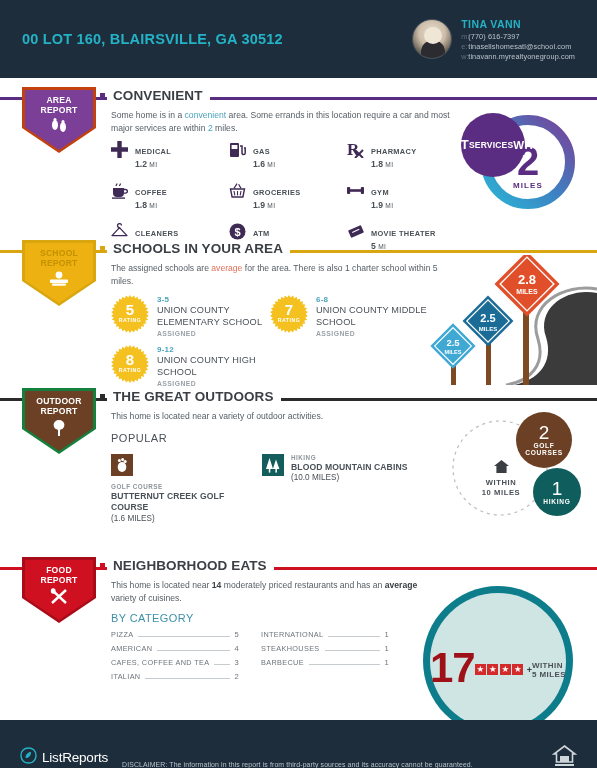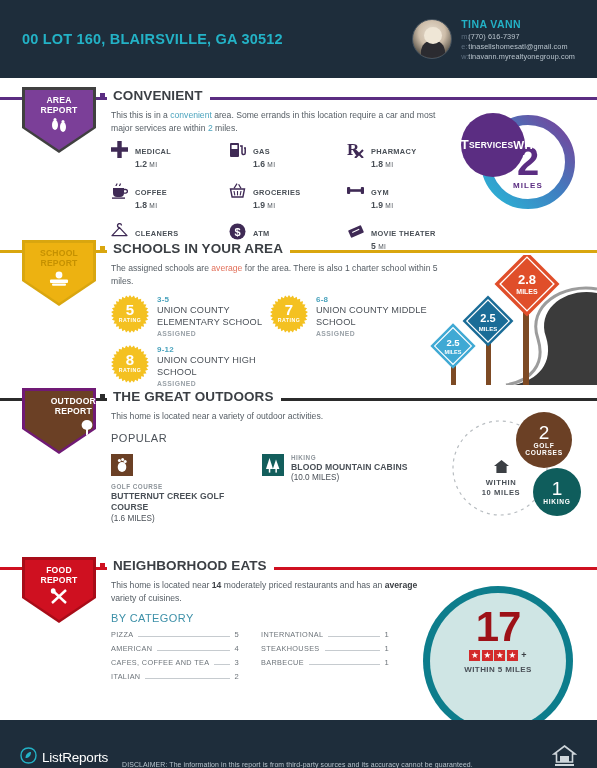--- a/index.html
+++ b/index.html
@@ -132,21 +132,21 @@
   .cats { position:absolute; display:grid; grid-template-columns:128px 128px; column-gap:22px; row-gap:5px;}
   .cat { display:flex; align-items:baseline; font-size:7.3px; color:#6d747a; letter-spacing:.35px;}
   .cat .nm { white-space:nowrap; }
   .cat .ld { flex:1; border-bottom:1px solid #c6cbcf; margin:0 4px 2px 5px; }
   .cat .vl { font-size:7.6px; color:#6d747a; }
 
   .food-ring {
     position:absolute; border-radius:50%; background:#0d7d8c;
     display:flex; align-items:center; justify-content:center;
   }
-  .food-in { border-radius:50%; background:#cfe5e4; display:flex; flex-direction:column; align-items:center; padding-top:14px;}
+  .food-in { border-radius:50%; background:#cfe5e4; display:flex; align-items:center; padding-top:14px;}
   .food-n { font-size:42px; font-weight:bold; color:#9d1117; line-height:.95; letter-spacing:-1px;}
   .stars { display:flex; align-items:center; gap:1.5px; margin-top:3px;}
   .star { width:11px; height:11px; background:#d32b2b; display:flex; align-items:center; justify-content:center; color:#fff; font-size:8.5px; line-height:1;}
   .plus { font-size:9px; color:#3b3f44; font-weight:bold; margin-left:2px;}
   .food-w { font-size:8px; font-weight:bold; color:#4a5057; letter-spacing:.4px; margin-top:4px;}
 
   
   .footer {
     position:absolute; left:0; bottom:0; width:597px; height:48px;
     background:#1e2d3b; display:flex; align-items:flex-end; padding:0 20px; gap:14px;
@@ -166,52 +166,52 @@
       <div class="addr-line">00 LOT 160, BLAIRSVILLE, GA 30512</div>
     </div>
     <div class="agent">
       <div class="avatar"></div>
       <div class="agent-info">
         <div class="agent-name">TINA VANN</div>
         <div class="agent-row">
           <span class="k">m:</span><span>(770) 616-7397</span>
         </div>
         <div class="agent-row">
-          <span class="k">e:</span><span>tinasellshomesatl@gmail.com</span>
+          <span class="k">e:</span><span>tinasellshomesatl@school.com</span>
         </div>
         <div class="agent-row">
           <span class="k">w:</span><span>tinavann.myrealtyonegroup.com</span>
         </div>
       </div>
     </div>
   </div>
 
   <div class="section" style="top:97px;">
     <div class="rule" style="background:#5b2d82;"></div>
     <div class="tick" style="background:#5b2d82;"></div>
 
-    <div class="badge" style="background:#404040;">
+    <div class="badge" style="background:#c2410c;">
       <div class="badge-in" style="background:#7b3f98;"></div>
       <div class="badge-txt">
         <span>AREA</span><br><span>REPORT</span>
       </div>
       <div class="badge-ico">
         <svg width="20" height="15" viewBox="0 0 20 15">
             <ellipse cx="6" cy="7" rx="3" ry="5" fill="#fff"></ellipse>
             <ellipse cx="14" cy="9" rx="3" ry="5" fill="#fff"></ellipse>
             <circle cx="6" cy="1.6" r="1.5" fill="#fff"></circle>
             <circle cx="14" cy="3.6" r="1.5" fill="#fff"></circle>
           </svg>
       </div>
     </div>
 
     <div class="sec-title">CONVENIENT</div>
 
     <div class="body-txt" style="top:12px;">
-      <span>This this is in a </span><span style="color:#4aa3bd;">convenient</span><span> area. Some errands in this location require a car and most major services are within </span><span style="color:#4aa3bd;">2</span><span> miles.</span>
+      <span>Some home is in a </span><span style="color:#4aa3bd;">convenient</span><span> area. Some errands in this location require a car and most major services are within </span><span style="color:#4aa3bd;">2</span><span> miles.</span>
     </div>
 
     <div class="poi-grid" id="area-pois" style="top:43px;">
         <div class="poi">
           <span class="poi-ic">
             <svg width="17" height="17" viewBox="0 0 17 17">
               <path d="M6.3 0h4.4v6.3H17v4.4h-6.3V17H6.3v-6.3H0V6.3h6.3z" fill="#3f2a55"></path>
             </svg>
           </span>
           <span><span class="poi-t">MEDICAL</span><div class="poi-d">1.2 <span>MI</span></div></span>
@@ -416,21 +416,21 @@
           <text x="35" y="99" text-anchor="middle" fill="#fff" font-size="5.5" font-family="Liberation Sans, sans-serif" font-weight="bold">MILES</text>
         </g>
       </svg>
     </div>
   </div>
 
   <div class="section" style="top:398px;">
     <div class="rule" style="background:#2b2b2b;"></div>
     <div class="tick" style="background:#2b2b2b;"></div>
 
-    <div class="badge" style="background:#701a75;align-items:flex-end;">
+    <div class="badge" style="background:#15803d;">
       <div class="badge-in" style="background:#6b4025;"></div>
       <div class="badge-txt">
         <span>OUTDOOR</span><br><span>REPORT</span>
       </div>
       <div class="badge-ico">
         <svg width="18" height="17" viewBox="0 0 18 17">
             <ellipse cx="9" cy="6" rx="5.4" ry="5" fill="#fff"></ellipse>
             <rect x="8" y="9" width="2" height="8" fill="#fff"></rect>
           </svg>
       </div>

